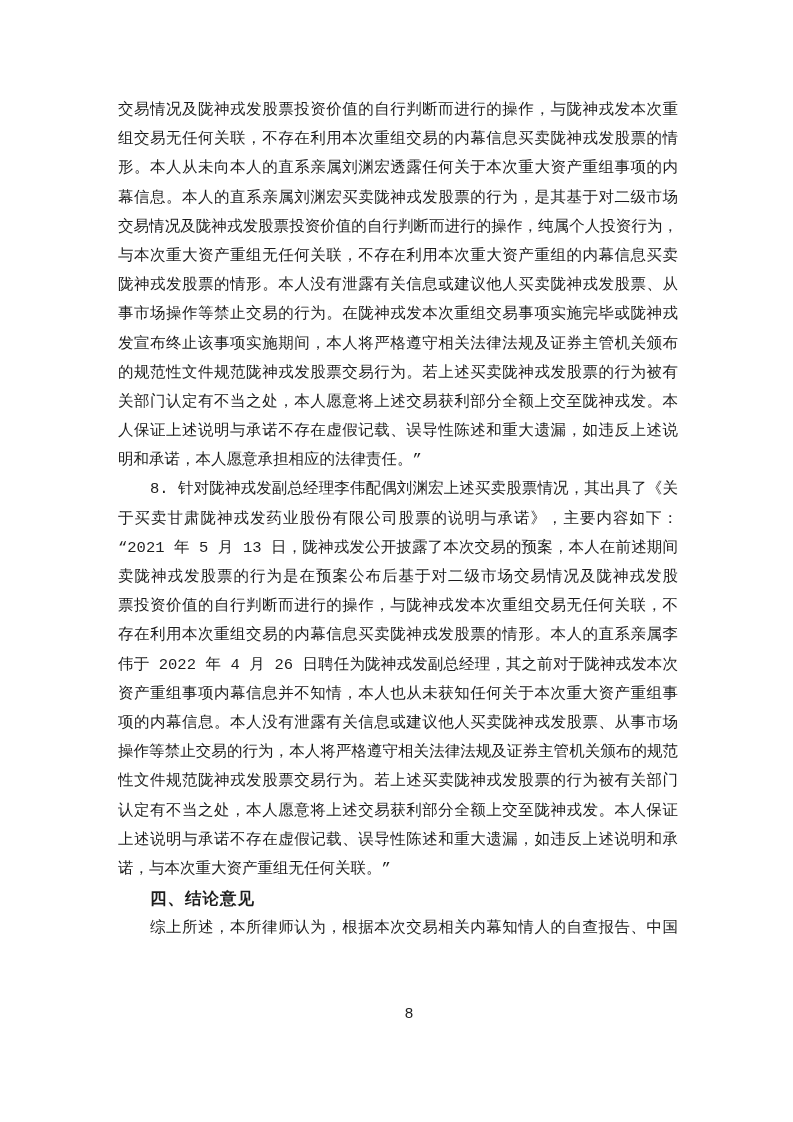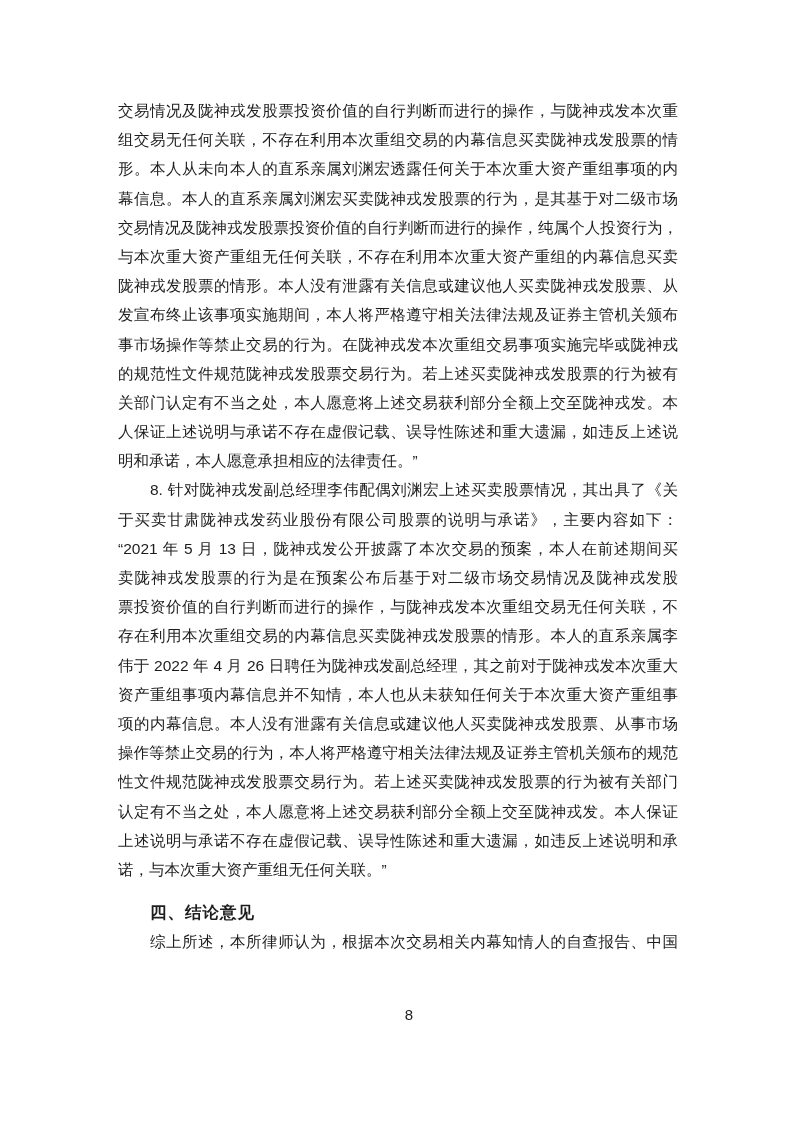--- a/index.html
+++ b/index.html
@@ -7,35 +7,35 @@
     margin: 0;
     padding: 0;
     background: #ffffff;
   }
   .page {
     position: relative;
     width: 793px;
     height: 1122px;
     background: #ffffff;
     overflow: hidden;
-    font-family: Liberation Sans, sans-serif;
+    font-family: Liberation Mono, monospace;
     color: #1d1d1d;
   }
   .doc {
     position: absolute;
     left: 118px;
     top: 96px;
     width: 560px;
   }
   .para {
     font-size: 15.5px;
   }
   
   .doc > .para:nth-child(2) { }
-  .doc > .para:nth-child(3) { margin-top: 14px; }
+  .doc > .para:nth-child(3) { margin-top: 1px; }
   .line {
     line-height: 29.2px;
     height: 29.2px;
     overflow: hidden;
     text-align: justify;
     text-align-last: justify;
   }
   .line.end {
     text-align: center;
     text-align-last: left;
@@ -66,22 +66,22 @@
 <div class="page">
   <div class="doc" id="doc">
       <div class="para body">
         <div class="line">交易情况及陇神戎发股票投资价值的自行判断而进行的操作，与陇神戎发本次重</div>
         <div class="line">组交易无任何关联，不存在利用本次重组交易的内幕信息买卖陇神戎发股票的情</div>
         <div class="line">形。本人从未向本人的直系亲属刘渊宏透露任何关于本次重大资产重组事项的内</div>
         <div class="line">幕信息。本人的直系亲属刘渊宏买卖陇神戎发股票的行为，是其基于对二级市场</div>
         <div class="line">交易情况及陇神戎发股票投资价值的自行判断而进行的操作，纯属个人投资行为，</div>
         <div class="line">与本次重大资产重组无任何关联，不存在利用本次重大资产重组的内幕信息买卖</div>
         <div class="line">陇神戎发股票的情形。本人没有泄露有关信息或建议他人买卖陇神戎发股票、从</div>
+        <div class="line">事市场操作等禁止交易的行为。在陇神戎发本次重组交易事项实施完毕或陇神戎</div>
         <div class="line">发宣布终止该事项实施期间，本人将严格遵守相关法律法规及证券主管机关颁布</div>
-        <div class="line">事市场操作等禁止交易的行为。在陇神戎发本次重组交易事项实施完毕或陇神戎</div>
         <div class="line">的规范性文件规范陇神戎发股票交易行为。若上述买卖陇神戎发股票的行为被有</div>
         <div class="line">关部门认定有不当之处，本人愿意将上述交易获利部分全额上交至陇神戎发。本</div>
         <div class="line">人保证上述说明与承诺不存在虚假记载、误导性陈述和重大遗漏，如违反上述说</div>
         <div class="line end">明和承诺，本人愿意承担相应的法律责任。”</div>
       </div>
       <div class="para body">
         <div class="line indent">8. 针对陇神戎发副总经理李伟配偶刘渊宏上述买卖股票情况，其出具了《关</div>
         <div class="line">于买卖甘肃陇神戎发药业股份有限公司股票的说明与承诺》，主要内容如下：</div>
         <div class="line">“2021 年 5 月 13 日，陇神戎发公开披露了本次交易的预案，本人在前述期间买</div>
         <div class="line">卖陇神戎发股票的行为是在预案公布后基于对二级市场交易情况及陇神戎发股</div>

